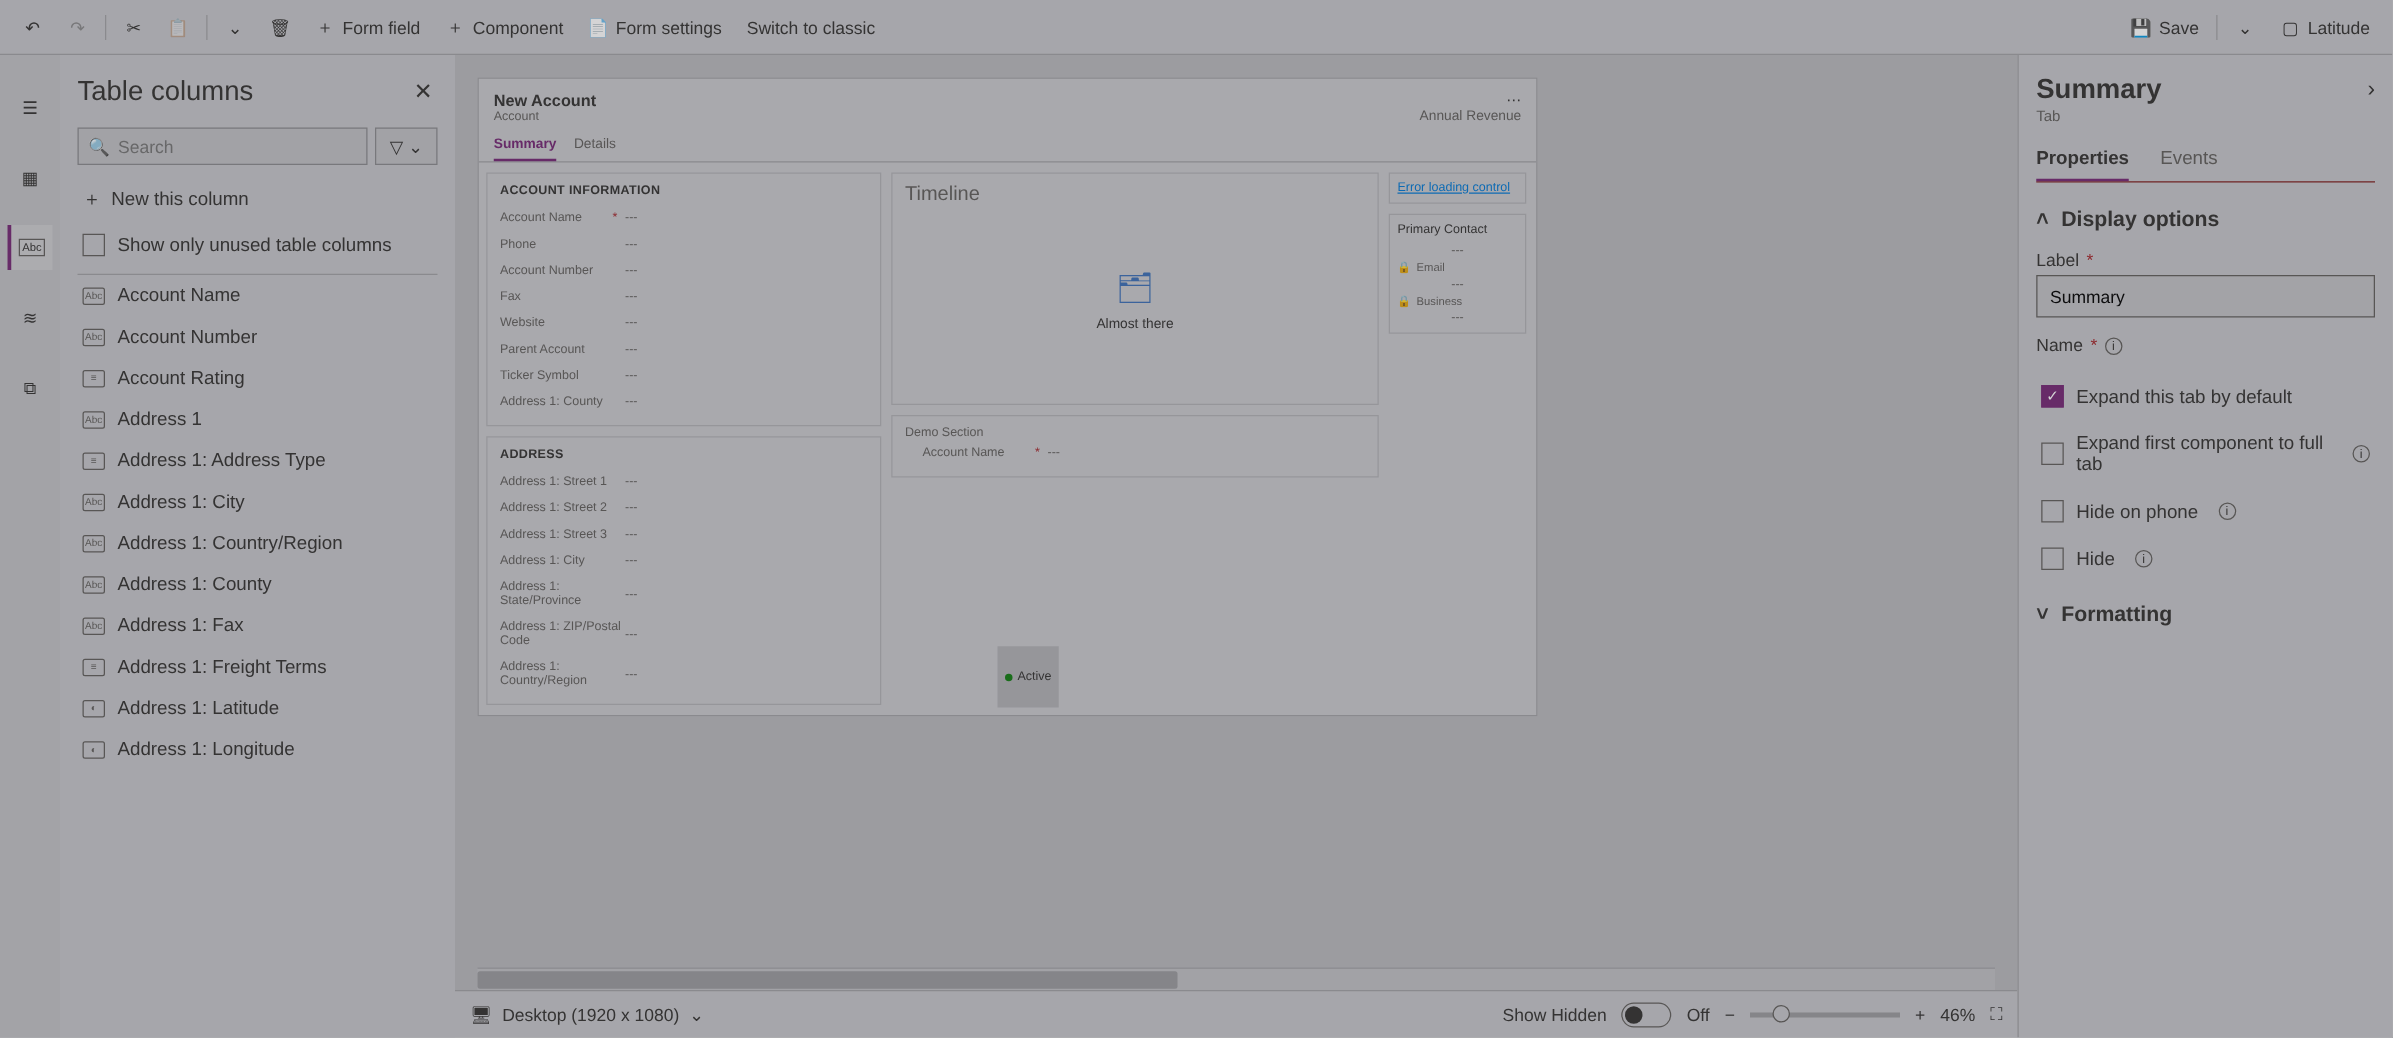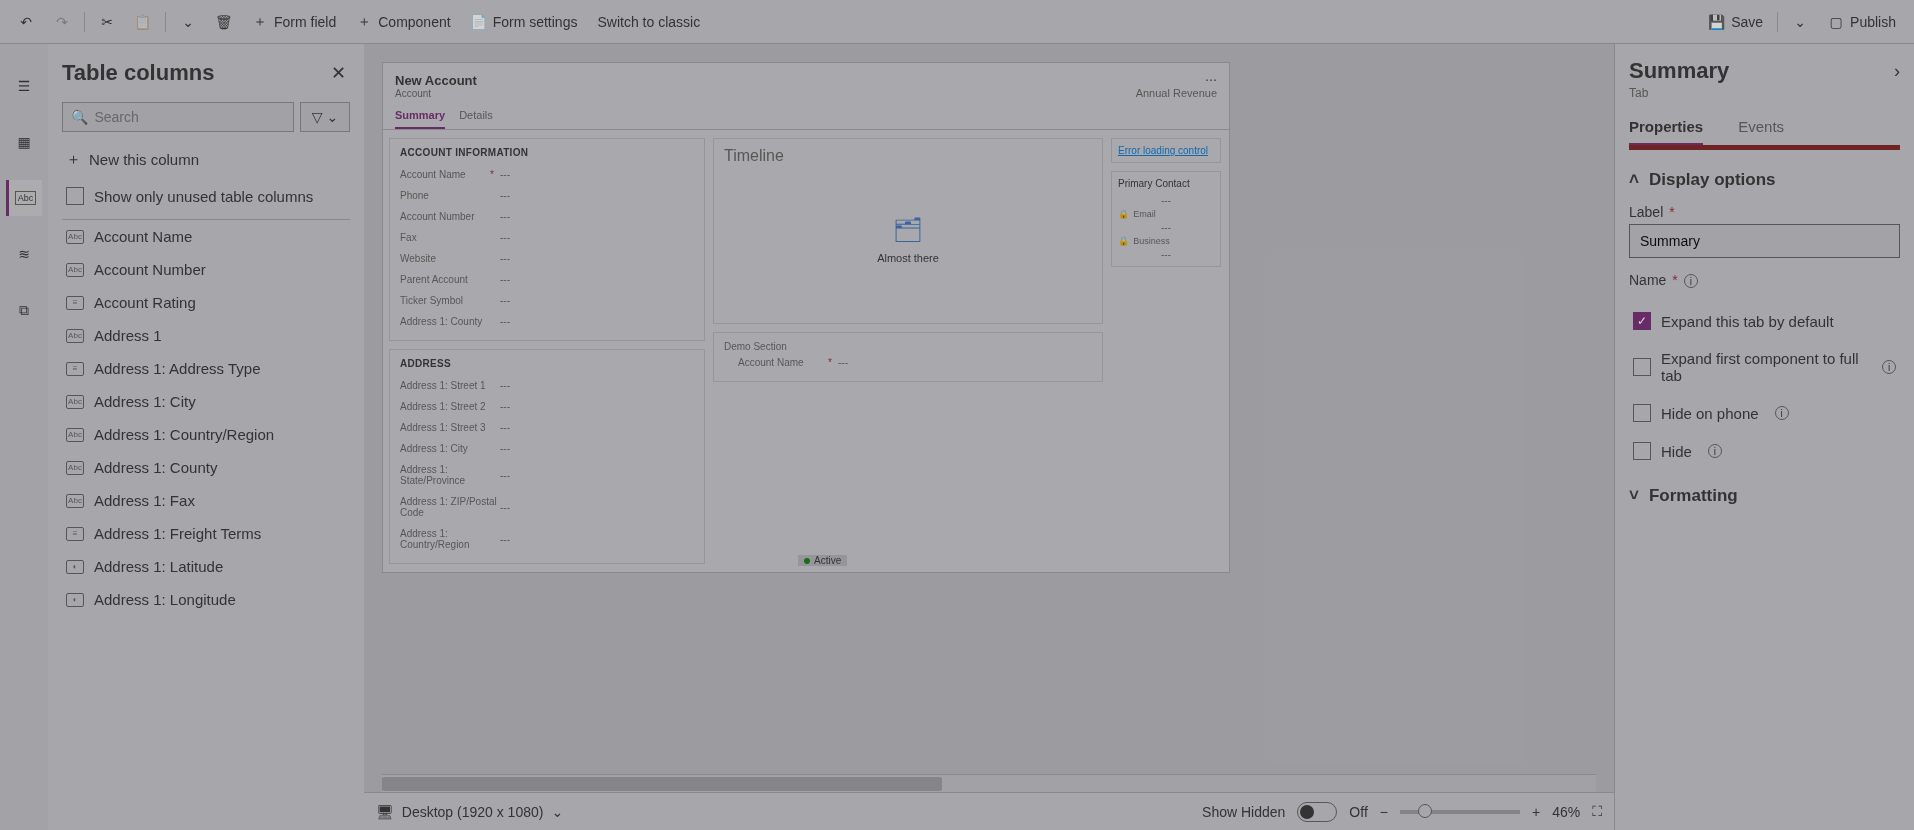--- a/index.html
+++ b/index.html
@@ -12,21 +12,21 @@
 .tb-right { margin-left: auto; display: flex; align-items: center; }
 
 .main { display: flex; height: calc(100% - 44px); }
 
 .left-rail { width: 48px; background: #c0c0c4; display: flex; flex-direction: column; align-items: center; padding-top: 24px; gap: 20px; }
 .rail-btn { width: 36px; height: 36px; display: flex; align-items: center; justify-content: center; cursor: pointer; }
 .rail-btn.active { border-left: 3px solid #742774; background: rgba(255,255,255,0.2); }
 
 .panel-cols { width: 316px; background: #c5c5c9; padding: 14px 14px 0 14px; display: flex; flex-direction: column; }
 .panel-head { display: flex; align-items: center; justify-content: space-between; margin-bottom: 14px; }
-.panel-title { font-size: 22px; font-weight: 700; }
+.panel-title { font-size: 22px; font-weight: 400; }
 .close-x { font-size: 18px; cursor: pointer; padding: 4px; }
 
 .search-row { display: flex; gap: 6px; margin-bottom: 10px; }
 .search-box { flex: 1; display: flex; align-items: center; border: 1px solid #8a8a8e; background: #bfbfc3; padding: 6px 8px; }
 .search-box input { flex: 1; border: none; background: transparent; outline: none; font-size: 14px; }
 .filter-btn { width: 50px; border: 1px solid #8a8a8e; background: #bfbfc3; display: flex; align-items: center; justify-content: center; gap: 4px; cursor: pointer; }
 
 .new-col { display: flex; align-items: center; gap: 8px; padding: 8px 4px; cursor: pointer; font-size: 15px; }
 .chk-row { display: flex; align-items: center; gap: 10px; padding: 10px 4px; font-size: 15px; }
 .chk { width: 18px; height: 18px; border: 1px solid #605e5c; background: #c5c5c9; }
@@ -74,31 +74,31 @@
 .sb-right { margin-left: auto; display: flex; align-items: center; gap: 12px; }
 .toggle { width: 40px; height: 20px; border: 1px solid #605e5c; border-radius: 10px; position: relative; }
 .toggle .knob { width: 14px; height: 14px; border-radius: 50%; background: #323130; position: absolute; left: 2px; top: 2px; }
 .slider { width: 120px; height: 4px; background: #9a9a9e; position: relative; }
 .slider .sknob { width: 14px; height: 14px; border-radius: 50%; background: #c5c5c9; border: 1px solid #605e5c; position: absolute; top: -6px; left: 18px; }
 
 .props { width: 300px; background: #c5c5c9; border-left: 1px solid #a0a0a4; padding: 14px 14px 0; overflow-y: auto; }
 .p-head { display: flex; justify-content: space-between; align-items: center; }
 .p-title { font-size: 22px; font-weight: 600; }
 .p-sub { font-size: 12px; color: #605e5c; margin-top: 2px; margin-bottom: 10px; }
-.p-tabs { display: flex; gap: 35px; border-bottom: 5px solid #7f1d1d; margin-bottom: 14px; }
+.p-tabs { display: flex; gap: 25px; border-bottom: 1px solid #7f1d1d; margin-bottom: 14px; }
 .ptab { font-size: 15px; padding: 8px 0; cursor: pointer; color: #605e5c; }
 .ptab.active { color: #323130; border-bottom: 2px solid #742774; font-weight: 600; }
 
 .accordion-head { display: flex; align-items: center; gap: 10px; font-size: 17px; font-weight: 600; padding: 6px 0; cursor: pointer; margin-bottom: 8px;}
 .fld-group { margin-bottom: 14px; }
 .req-star { color: #a4262c; }
 .p-label { font-size: 14px; margin-bottom: 4px; display: flex; align-items: flex-end; gap: 6px; }
 .text-input { width: 100%; border: 1px solid #605e5c; background: #c0c0c4; padding: 8px 10px; font-size: 14px; }
 .info-icon { width: 14px; height: 14px; border: 1px solid #605e5c; border-radius: 50%; font-size: 10px; display: inline-flex; align-items: center; justify-content: center; }
-.active-badge { position: absolute; bottom: 6px; left: 415px; font-size: 10px; background: #b0b0b4; padding: 0 6px; display: flex; align-items: center; gap: 4px; }
+.active-badge { position: absolute; bottom: 6px; left: 415px; font-size: 10px; background: #b0b0b4; padding: 19px 6px; display: flex; align-items: center; gap: 4px; }
 .active-badge::before { content: ''; width: 6px; height: 6px; border-radius: 50%; background: #107c10; display: inline-block; }
 .overlay { position: absolute; inset: 0; background: rgba(60,60,64,0.22); pointer-events: none; }
 </style>
 </head>
 <body>
 
 <div class="toolbar">
   <div class="tb-btn">
       <span class="tb-icon">↶</span>
     </div>
@@ -138,21 +138,21 @@
     <div class="tb-btn">
         <span class="tb-icon">💾</span>
         <span>Save</span>
       </div>
     <div class="tb-sep"></div>
     <div class="tb-btn">
         <span class="tb-icon">⌄</span>
       </div>
     <div class="tb-btn">
         <span class="tb-icon">▢</span>
-        <span>Publish</span>
+        <span>Latitude</span>
       </div>
   </div>
 </div>
 
 <div class="main">
 
   <div class="left-rail">
     <div class="rail-btn">☰</div>
     <div class="rail-btn">▦</div>
     <div class="rail-btn active">

